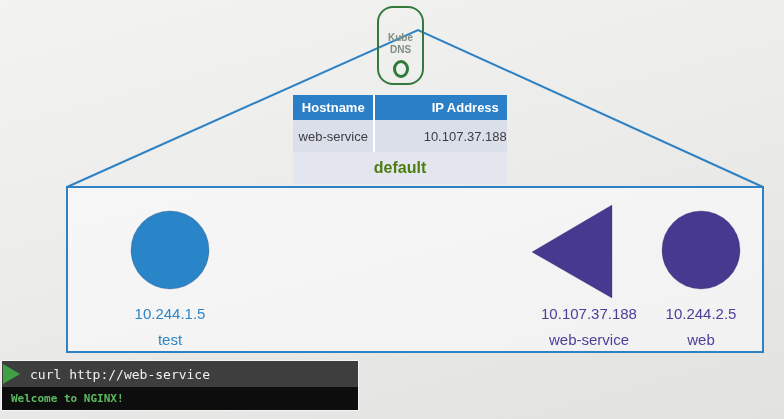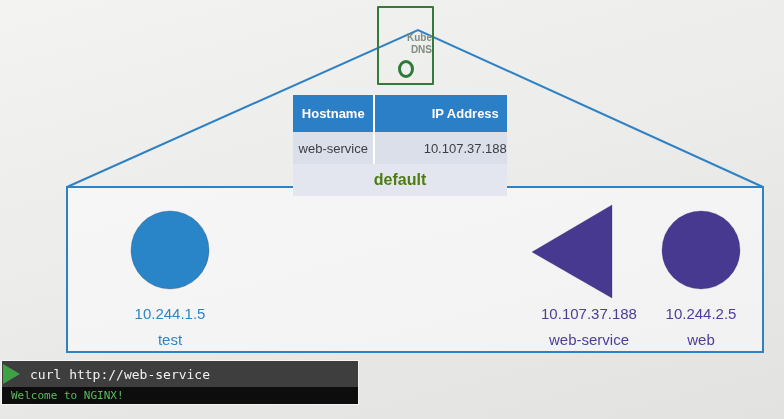--- a/index.html
+++ b/index.html
@@ -8,30 +8,30 @@
     background:linear-gradient(165deg,#f3f3f2 0%,#ececeb 45%,#e6e6e5 75%,#e2e2e1 100%);
     font-family:"Liberation Sans",sans-serif;
   }
   svg.diagram{position:absolute;left:0;top:0;z-index:1;}
   .roof{fill:none;stroke:#2e82c4;stroke-width:2;}
   .ns-rect{fill:rgba(253,254,255,0.55);stroke:#2e82c4;stroke-width:2;}
   .pod-shape{stroke:rgba(20,40,80,0.25);stroke-width:1;}
 
   
   .dns-box{
-    position:absolute;left:377px;top:6px;width:57px;height:79px;z-index:2;
-    border:2px solid #35793d;border-radius:1px;box-sizing:border-box;
-    text-align:right;
+    position:absolute;left:377px;top:6px;width:47px;height:79px;z-index:2;
+    border:2px solid #35793d;border-radius:16px;box-sizing:border-box;
+    text-align:center;
   }
   .dns-label{margin-top:24px;font-size:10px;line-height:1.2;font-weight:600;color:#7f8d81;}
   .dns-ring{width:10px;height:12px;border:3px solid #2f7a38;border-radius:50%;margin:4px auto 0;background:#eef0ee;}
 
   
   .svc-table{position:absolute;left:293px;top:95px;width:214px;z-index:2;font-size:13px;}
-  .svc-header{display:flex;height:37px;background:#fff;}
+  .svc-header{display:flex;height:25px;background:#fff;}
   .svc-header .cell{
     background:#2b7fc7;color:#fff;font-weight:bold;font-size:13px;
     display:flex;align-items:center;justify-content:center;
   }
   .svc-row{display:flex;height:32px;background:#fff;}
   .svc-row .cell{
     background:#dbdfe9;color:#3d3d42;display:flex;align-items:center;justify-content:center;
   }
   .cell.c1{width:104px;}
   .cell.c2{width:108px;margin-left:2px;padding-left:48px;}
@@ -54,22 +54,22 @@
     box-shadow:0 0 0 1px rgba(255,255,255,0.55);
   }
   .terminal-bar{height:26px;background:#3e3e3e;display:flex;align-items:center;}
   .play-icon{
     width:0;height:0;margin-left:1px;
     border-top:10px solid transparent;border-bottom:10px solid transparent;
     border-left:17px solid #3fa046;
   }
   .cmd-text{margin-left:10px;color:#f2f2f2;font-size:13px;white-space:pre;}
   .terminal-out{
-    height:17px;background:#0d0d0d;display:flex;align-items:center;
-    color:#5cbb60;font-size:11px;font-weight:normal;padding-left:9px;white-space:pre;
+    height:23px;background:#0d0d0d;display:flex;align-items:center;
+    color:#5cbb60;font-size:11px;font-weight:bold;padding-left:9px;white-space:pre;
   }
 </style>
 </head>
 <body>
 
 <div class="canvas">
 
   <svg class="diagram" width="784" height="419" viewBox="0 0 784 419">
     <polyline class="roof" points="67,187 418,30 763,187"></polyline>
     <rect class="ns-rect" x="67" y="187" width="696" height="165"></rect>

